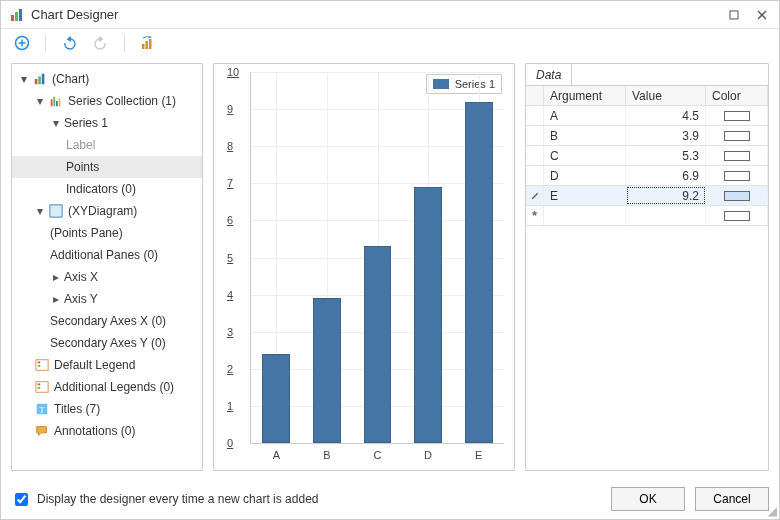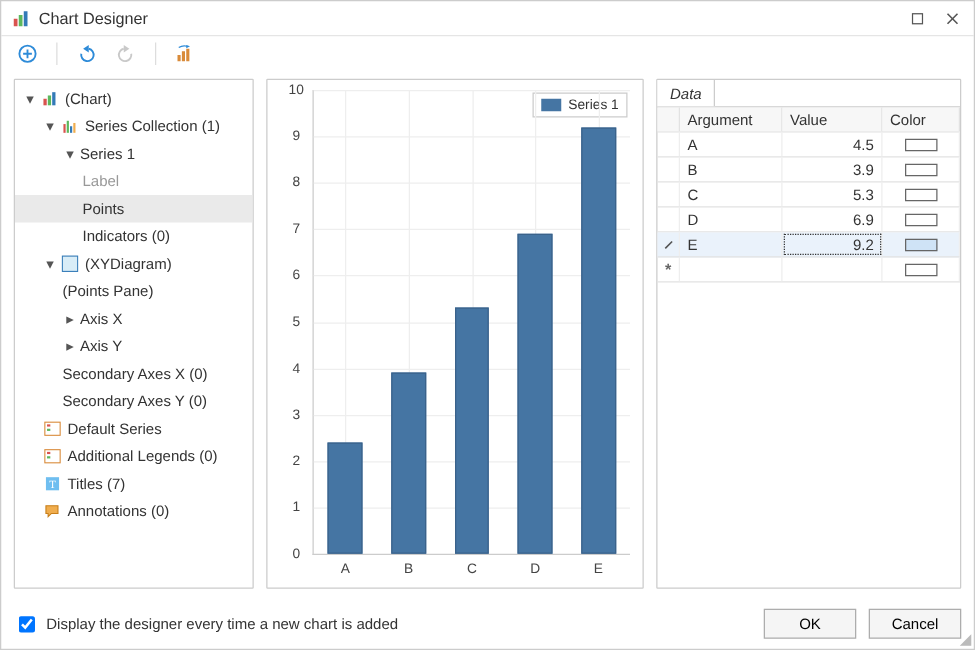--- a/index.html
+++ b/index.html
@@ -118,21 +118,21 @@
   .plot-inner {
     position: absolute; inset: 0;
     border-left: 1px solid #ccc;
     border-bottom: 1px solid #ccc;
   }
   .grid-h { position: absolute; left: 0; right: 0; height: 1px; background: #eee; }
   .grid-v { position: absolute; top: 0; bottom: 0; width: 1px; background: #eee; }
   .ylabel {
     position: absolute; left: -24px; font-size: 11px; color: #444;
     transform: translateY(-50%);
-    text-align: center; width: 20px;
+    text-align: left; width: 20px; text-decoration: underline;
   }
   .xlabel {
     position: absolute; bottom: -18px; font-size: 11px; color: #444;
     transform: translateX(-50%);
   }
   .bar {
     position: absolute; bottom: 0;
     background: #4575a3;
     border: 1px solid #3a628a;
   }
@@ -315,20 +315,23 @@
             <svg viewBox="0 0 16 16" width="14" height="14">
               <rect x="1" y="1" width="14" height="14" fill="#d9edf7" stroke="#337ab7"></rect>
             </svg>
           </span>
         <span class="label">(XYDiagram)</span>
       </div>
       <div class="tree-row ind-2">
         <span class="label">(Points Pane)</span>
       </div>
       <div class="tree-row ind-2">
+        <span class="label">Additional Panes (0)</span>
+      </div>
+      <div class="tree-row ind-2">
         <span class="tw">▸</span>
         <span class="label">Axis X</span>
       </div>
       <div class="tree-row ind-2">
         <span class="tw">▸</span>
         <span class="label">Axis Y</span>
       </div>
       <div class="tree-row ind-2">
         <span class="label">Secondary Axes X (0)</span>
       </div>
@@ -336,21 +339,21 @@
         <span class="label">Secondary Axes Y (0)</span>
       </div>
       <div class="tree-row ind-1">
         <span class="ticon">
             <svg viewBox="0 0 16 16" width="14" height="14">
               <rect x="1" y="2" width="14" height="12" fill="none" stroke="#d98b3a"></rect>
               <rect x="3" y="4" width="3" height="2" fill="#d9534f"></rect>
               <rect x="3" y="8" width="3" height="2" fill="#5cb85c"></rect>
             </svg>
           </span>
-        <span class="label">Default Series</span>
+        <span class="label">Default Legend</span>
       </div>
       <div class="tree-row ind-1">
         <span class="ticon">
             <svg viewBox="0 0 16 16" width="14" height="14">
               <rect x="1" y="2" width="14" height="12" fill="none" stroke="#d98b3a"></rect>
               <rect x="3" y="4" width="3" height="2" fill="#d9534f"></rect>
               <rect x="3" y="8" width="3" height="2" fill="#5cb85c"></rect>
             </svg>
           </span>
         <span class="label">Additional Legends (0)</span>

